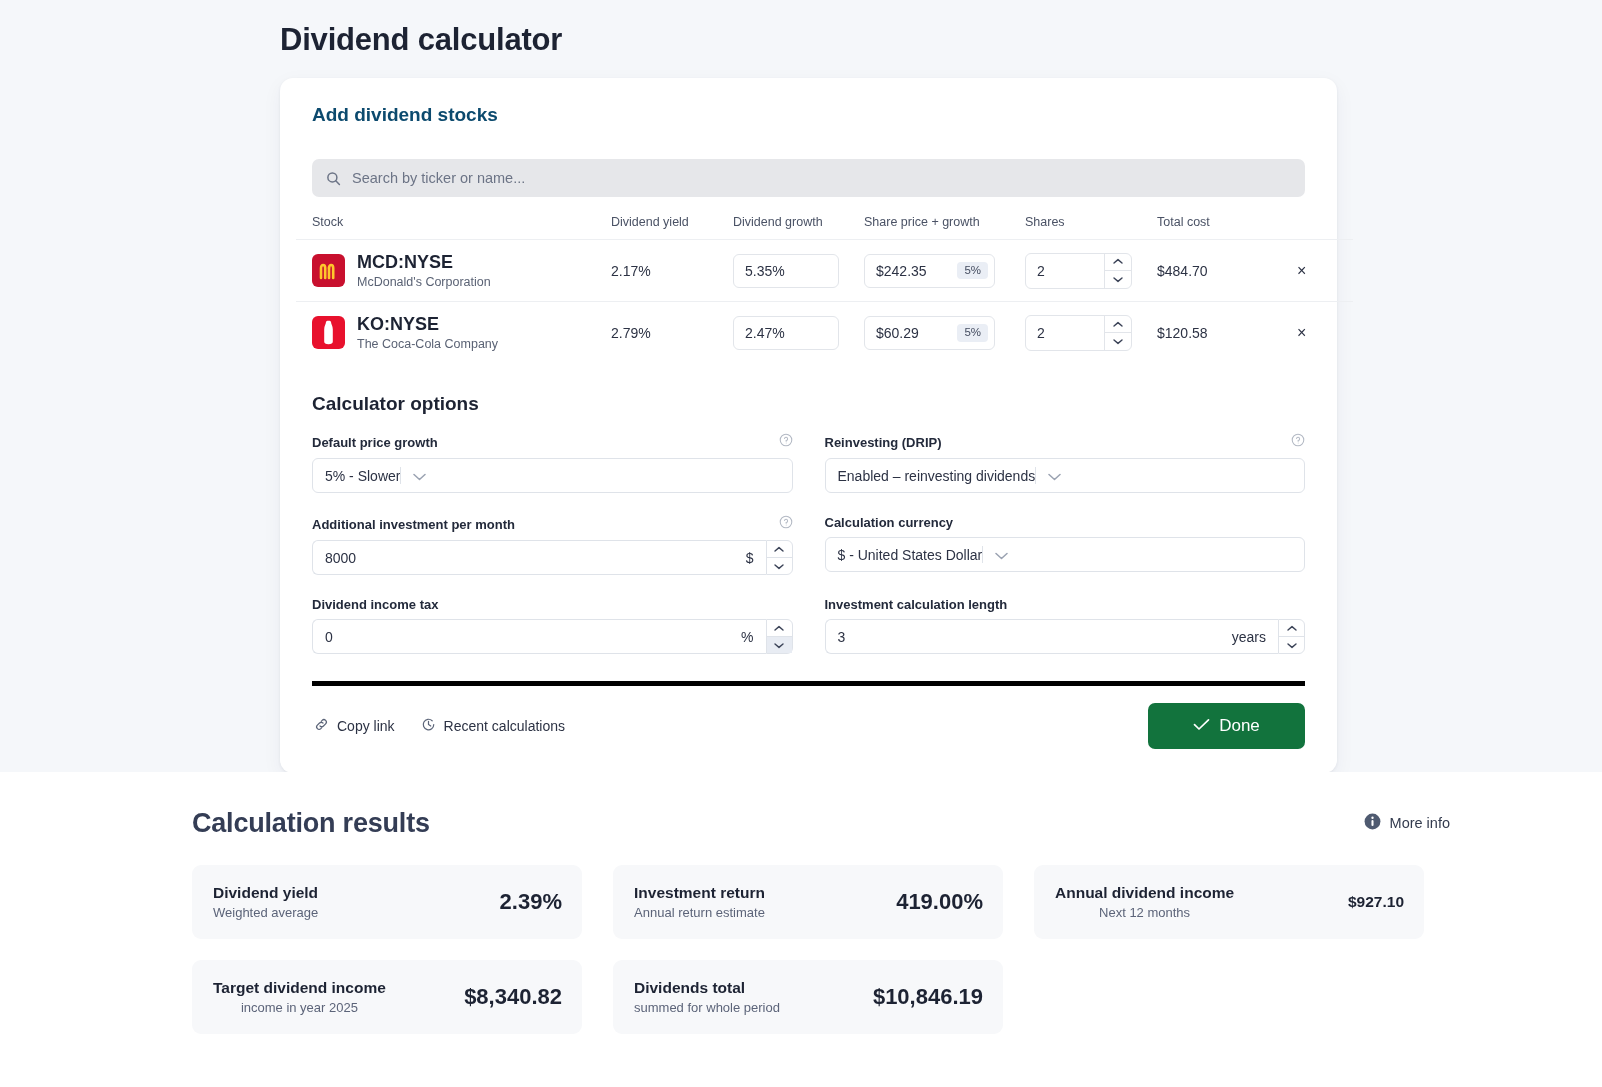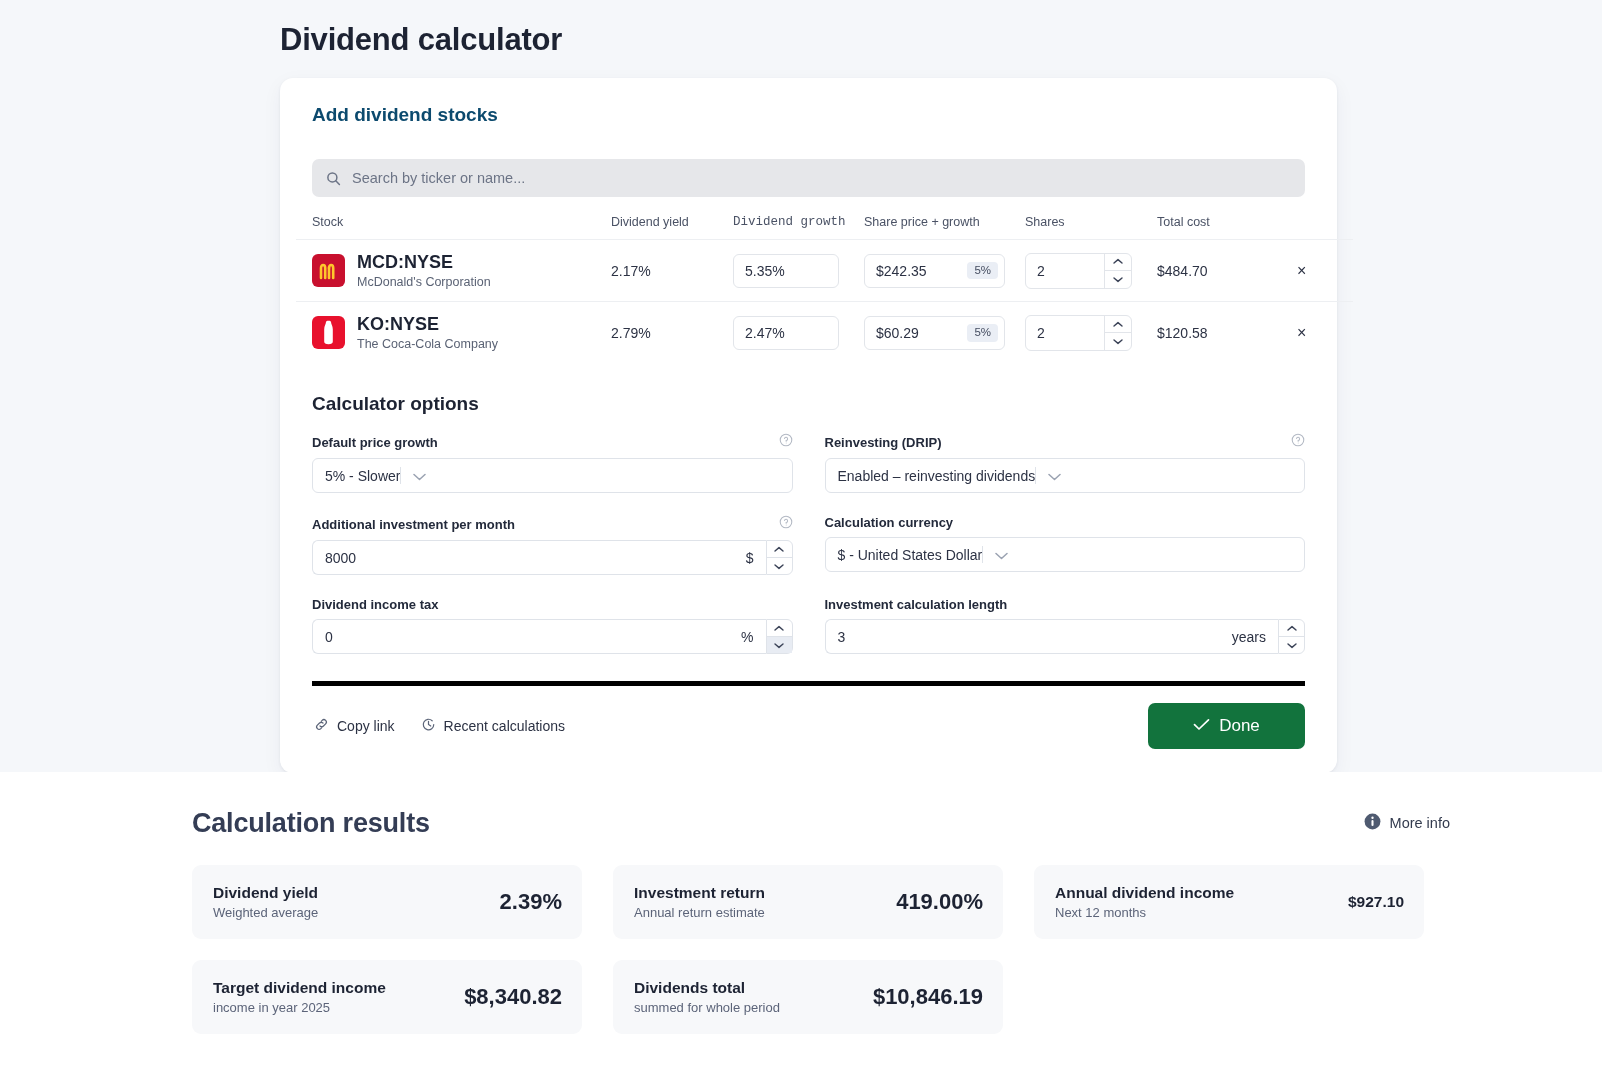--- a/index.html
+++ b/index.html
@@ -76,21 +76,21 @@
   table.stocks th {
     font-size: 12.5px;
     font-weight: 400;
     color: #4a5265;
     text-align: left;
     padding: 4px 0 10px 0;
     vertical-align: bottom;
   }
   table.stocks th.c-stock { width: 315px; padding-left: 16px; }
   table.stocks th.c-yield { width: 122px; }
-  table.stocks th.c-growth { width: 131px; font-family: Liberation Mono, monospace; }
+  table.stocks th.c-growth { width: 131px; }
   table.stocks th.c-price { width: 161px; }
   table.stocks th.c-shares { width: 132px; }
   table.stocks th.c-total { width: 140px; }
   table.stocks th.c-x { width: 56px; }
 
   table.stocks td {
     border-top: 1px solid #edeff2;
     padding: 10px 0;
     vertical-align: middle;
     height: 52px;
@@ -117,21 +117,21 @@
     height: 34px;
     display: flex;
     align-items: center;
     padding: 0 11px;
     font-size: 14px;
     color: #2c3244;
     width: 106px;
     background: #fff;
   }
   .price-input {
-    width: 141px;
+    width: 131px;
     justify-content: space-between;
     padding-right: 6px;
     gap: 12px;
   }
   .growth-badge {
     background: #eaeef5;
     color: #454d60;
     font-size: 11.5px;
     border-radius: 4px;
     padding: 3px 7px;
@@ -308,21 +308,21 @@
     background: #f7f8fa;
     border-radius: 9px;
     height: 74px;
     display: flex;
     align-items: center;
     justify-content: space-between;
     padding: 0 20px 0 21px;
   }
   .result-card.empty { background: transparent; }
   .rc-label { font-size: 15.5px; font-weight: 700; color: #1d2333; line-height: 1.4; }
-  .rc-sub { font-size: 13px; color: #5c6479; line-height: 1.4; }
+  .rc-sub { font-size: 13px; color: #5c6479; line-height: 1.4; text-align: center; }
   .rc-value { font-size: 22px; font-weight: 700; color: #1d2333; white-space: nowrap; }
   .rc-value.small { font-size: 15.5px; }
 </style>
 </head>
 <body>
 
 <div class="top-section">
 
   <div class="page-title">Dividend calculator</div>
 

